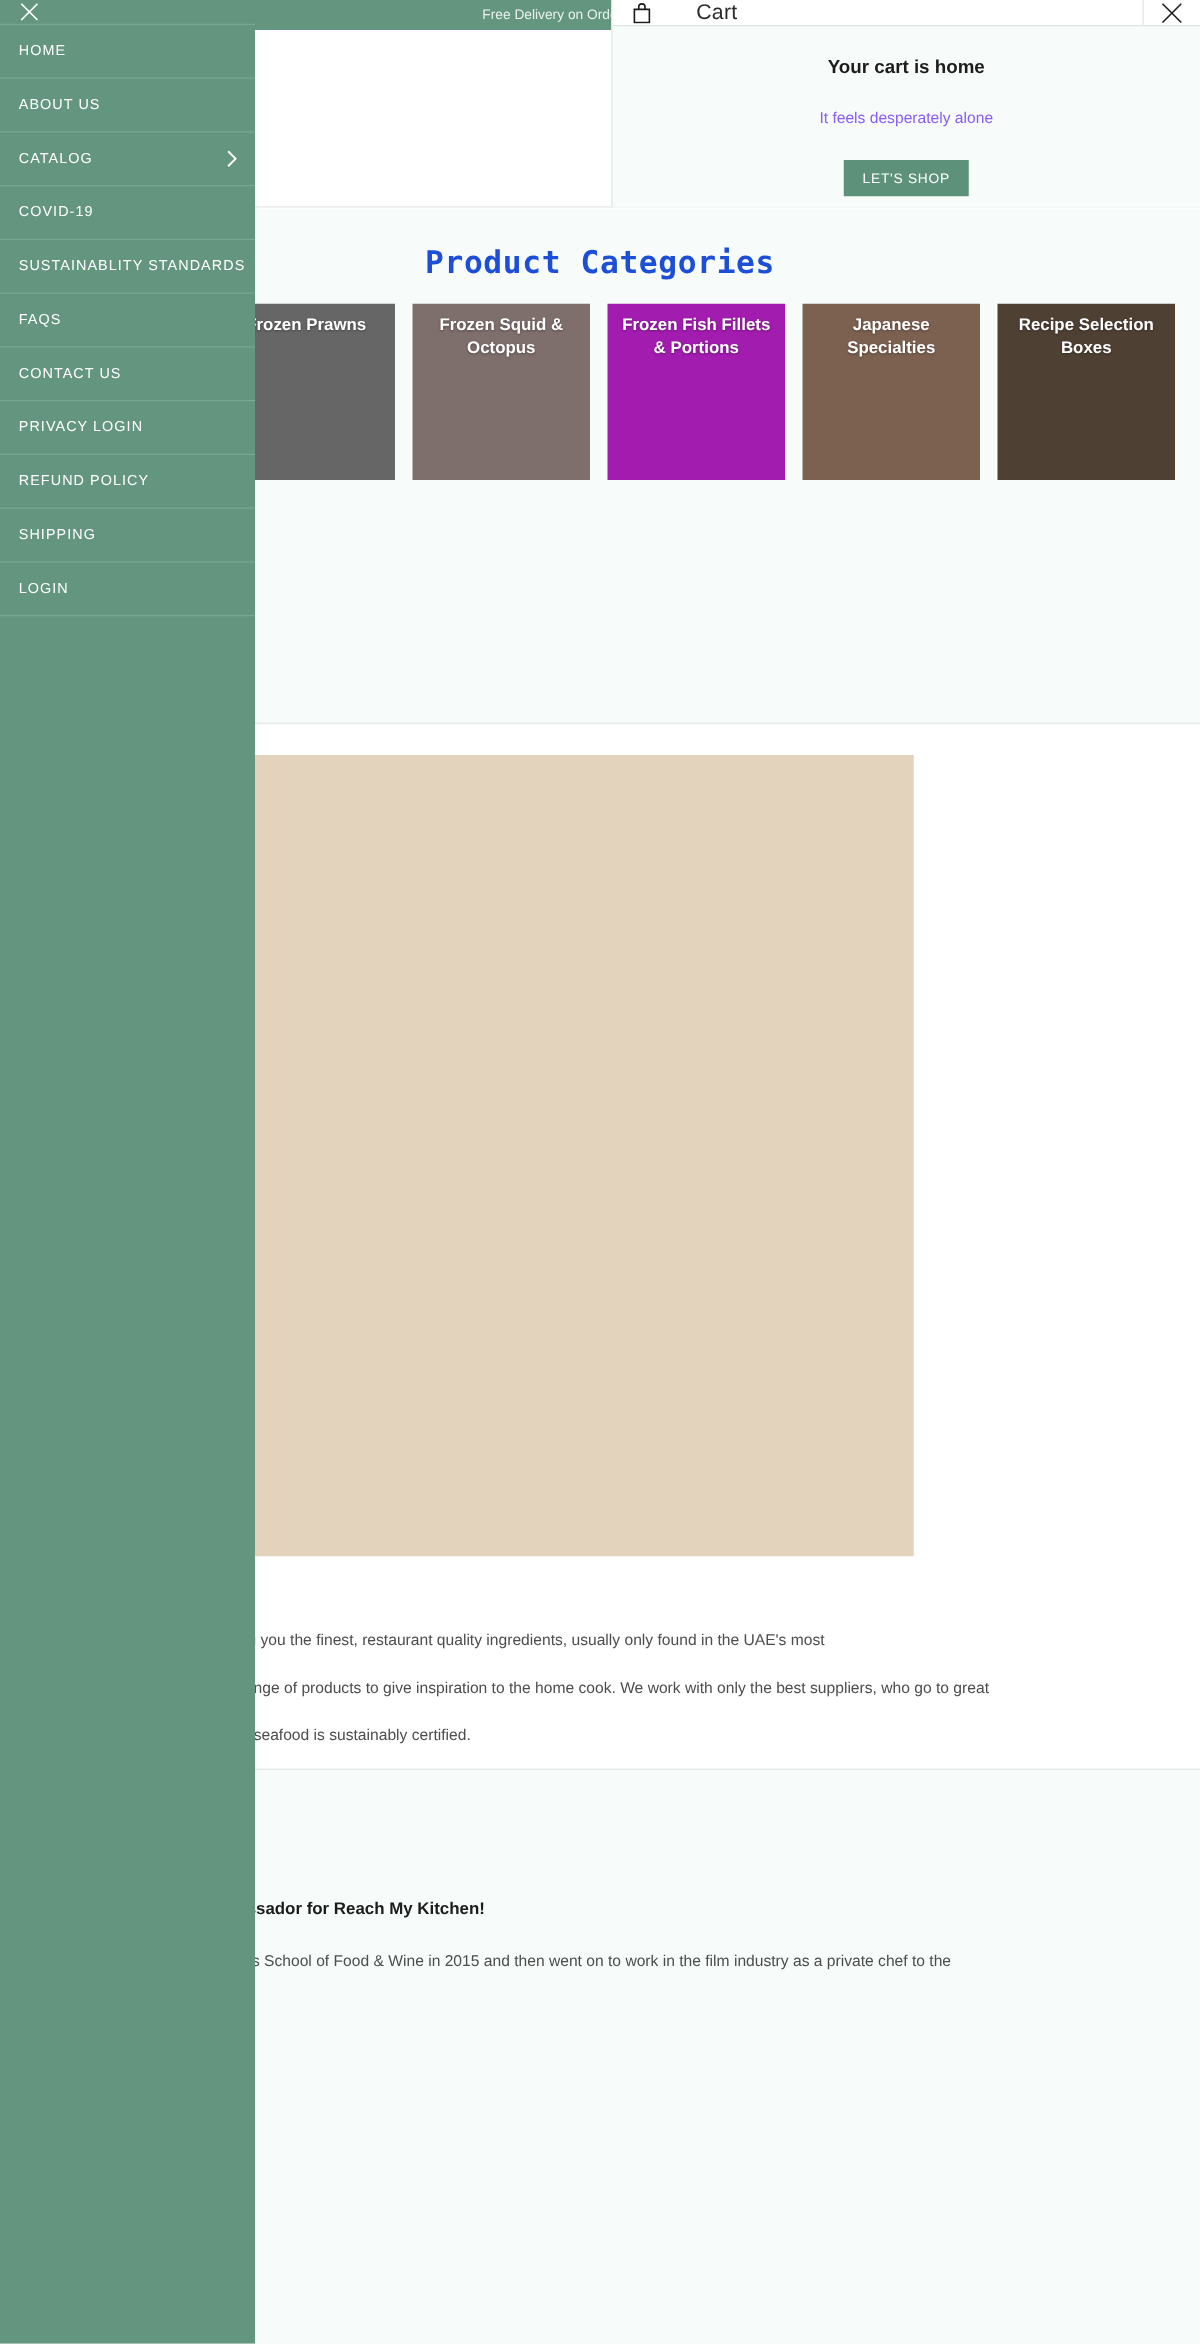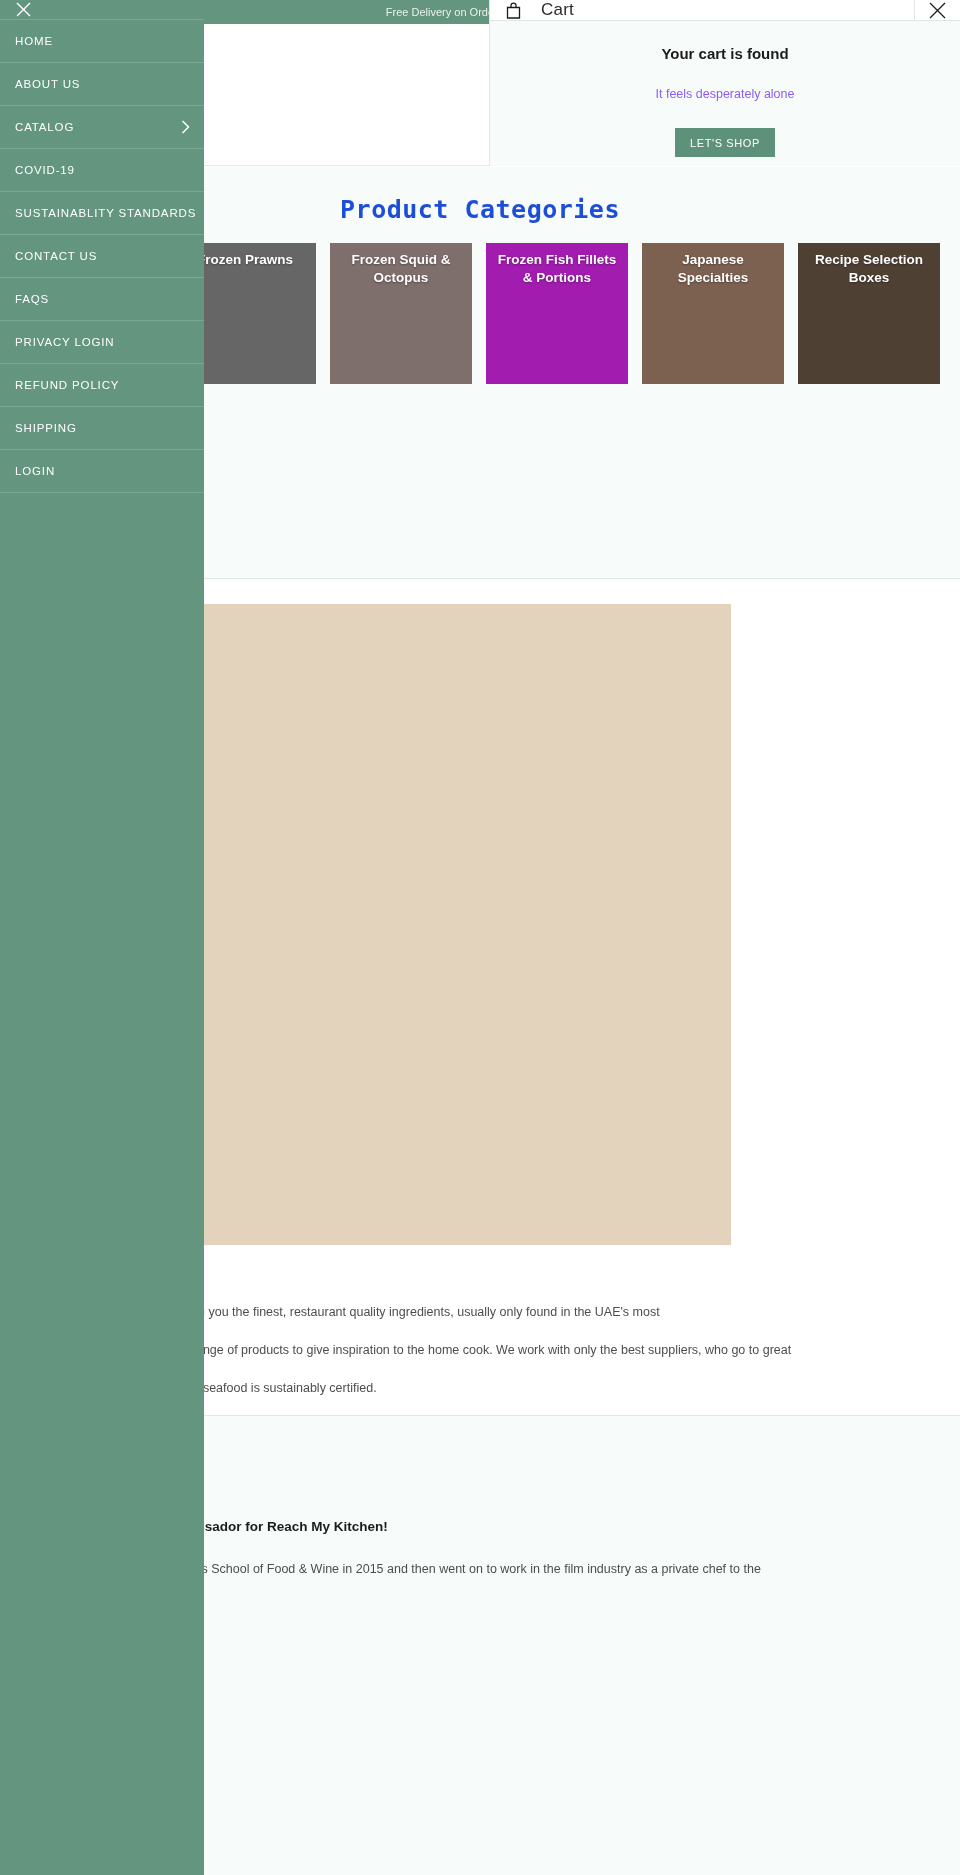--- a/index.html
+++ b/index.html
@@ -124,20 +124,21 @@
     background: #f7fcfb;
     border-left: 1px solid #dfe6e3;
     z-index: 40;
   }
   .cart-header {
     height: 21px;
     background: #ffffff;
     border-bottom: 1px solid #dfe6e3;
     display: flex; align-items: center;
     position: relative;
+    gap: 16px;
   }
   .cart-bag-icon {
     margin-left: 14px;
     width: 18px; height: 19px;
     display: flex; align-items: center; justify-content: center;
   }
   .cart-title {
     margin-left: 19px;
     font-size: 17px;
     color: #2b2b2b;
@@ -270,21 +271,21 @@
     </span>
     <span class="cart-title">Cart</span>
     <span class="cart-close">
       <svg width="19" height="19" viewBox="0 0 19 19" stroke="#1c1c1c" stroke-width="1.3">
         <line x1="2" y1="2" x2="17" y2="17"></line>
         <line x1="17" y1="2" x2="2" y2="17"></line>
       </svg>
     </span>
   </div>
   <div class="cart-body">
-    <div class="cart-empty-title">Your cart is found</div>
+    <div class="cart-empty-title">Your cart is home</div>
     <div class="cart-empty-sub">It feels desperately alone</div>
     <button class="cart-shop-btn">LET'S SHOP</button>
   </div>
 </div>
 
 <div id="nav-drawer">
   <div class="nav-close-row">
     <span class="nav-close">
       <svg width="17" height="17" viewBox="0 0 17 17" stroke="#ffffff" stroke-width="1.4">
         <line x1="2" y1="2" x2="15" y2="15"></line>
@@ -307,26 +308,26 @@
       </svg>
     </span>
   </div>
   <div class="nav-item">
     <span>COVID-19</span>
   </div>
   <div class="nav-item">
     <span>SUSTAINABLITY STANDARDS</span>
   </div>
   <div class="nav-item">
+    <span>FAQS</span>
+  </div>
+  <div class="nav-item">
     <span>CONTACT US</span>
   </div>
   <div class="nav-item">
-    <span>FAQS</span>
-  </div>
-  <div class="nav-item">
     <span>PRIVACY LOGIN</span>
   </div>
   <div class="nav-item">
     <span>REFUND POLICY</span>
   </div>
   <div class="nav-item">
     <span>SHIPPING</span>
   </div>
   <div class="nav-item">
     <span>LOGIN</span>

